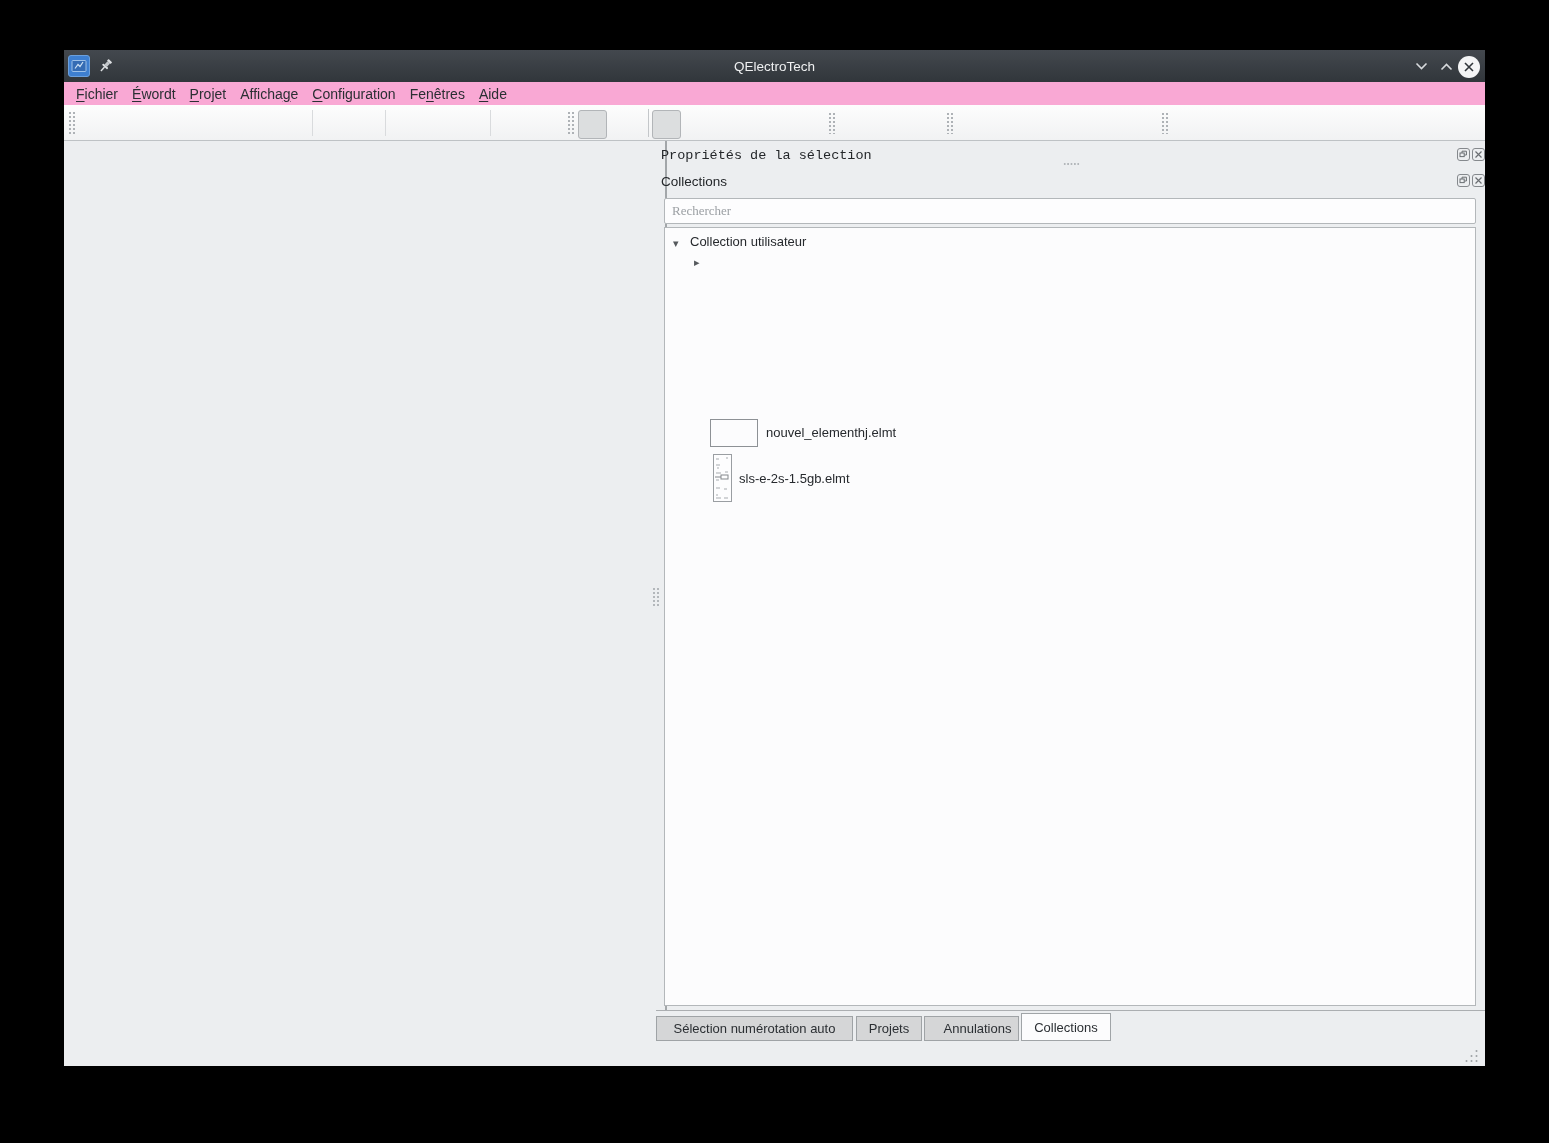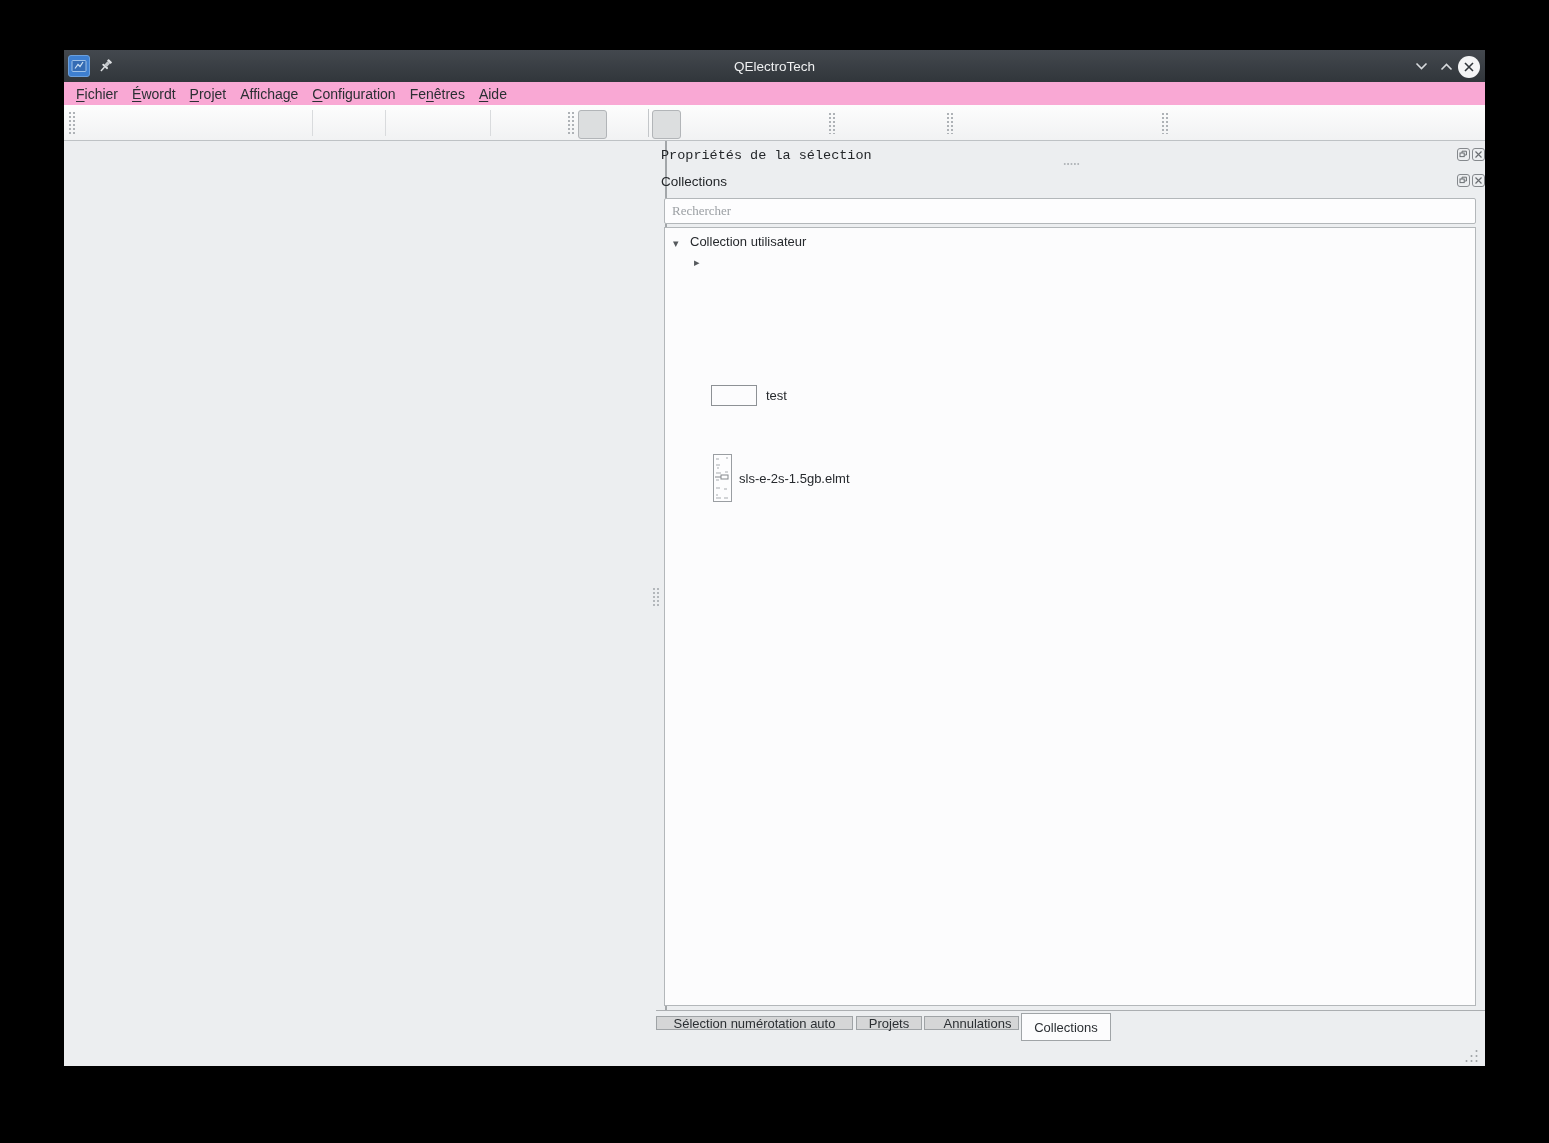--- a/index.html
+++ b/index.html
@@ -63,21 +63,21 @@
           background:#fcfcfd; border:1px solid #b3b7ba; }
   .tree * { position:absolute; }
   .arrow { font-size:11px; color:#55595d; line-height:11px; }
   .tree-label { font-size:13px; color:#26292d; line-height:16px; }
   .wraptext { width:142px; line-height:18px; }
   .elm-rect { border:1px solid #8d9195; background:#fcfcfd; }
 
   
   .dock-hline { position:absolute; left:592px; top:960px; width:829px; height:1px;
                 background:#abaeb1; }
-  .tab { position:absolute; top:966px; height:14px; background:#d5d6d7;
+  .tab { position:absolute; top:966px; height:25px; background:#d5d6d7;
          border:1px solid #9fa3a6; display:flex; align-items:center;
          justify-content:center; font-size:13px; color:#2b2f33; }
   .tab.selected { top:963px; height:28px; background:#fcfcfd; z-index:2;
                   border-color:#a0a4a7; }
   .grip { position:absolute; left:1399px; top:999px; width:16px; height:15px; }
 </style>
 </head>
 <body>
 
 <div>
@@ -186,25 +186,25 @@
     <div style="left:8px; top:5px;">
       <span class="arrow" style="position:static;">▾</span>
     </div>
     <div class="tree-label" style="left:25px; top:6px;">Collection utilisateur</div>
 
     <div style="left:29px; top:24px;">
       <span class="arrow" style="position:static;">▸</span>
     </div>
 
 
-    <div style="left:0; top:155px; width:400px; height:28px;">
-      <div class="elm-rect" style="left:46px; top:2px; width:46px; height:21px;"></div>
-      <div class="tree-label" style="left:101px; top:5px;">test</div>
-    </div>
-
+
+    <div style="left:0; top:189px; width:400px; height:32px;">
+      <div class="elm-rect" style="left:45px; top:2px; width:48px; height:28px;"></div>
+      <div class="tree-label" style="left:101px; top:8px;">nouvel_elementhj.elmt</div>
+    </div>
 
     <div style="left:0; top:224px; width:400px; height:52px;">
       <svg style="left:48px; top:2px;" width="19" height="48" viewBox="0 0 19 48">
         <rect x="0.5" y="0.5" width="18" height="47" fill="#fdfdfe" stroke="#9a9ea2"></rect>
         <g stroke="#a7abaf" stroke-width="1">
           <line x1="3" y1="5" x2="6" y2="5"></line>
               <line x1="13" y1="4" x2="15" y2="4"></line>
           <line x1="3" y1="11" x2="7" y2="11"></line>
               <line x1="4" y1="14" x2="6" y2="14"></line>
           <line x1="3" y1="19" x2="8" y2="19"></line>

